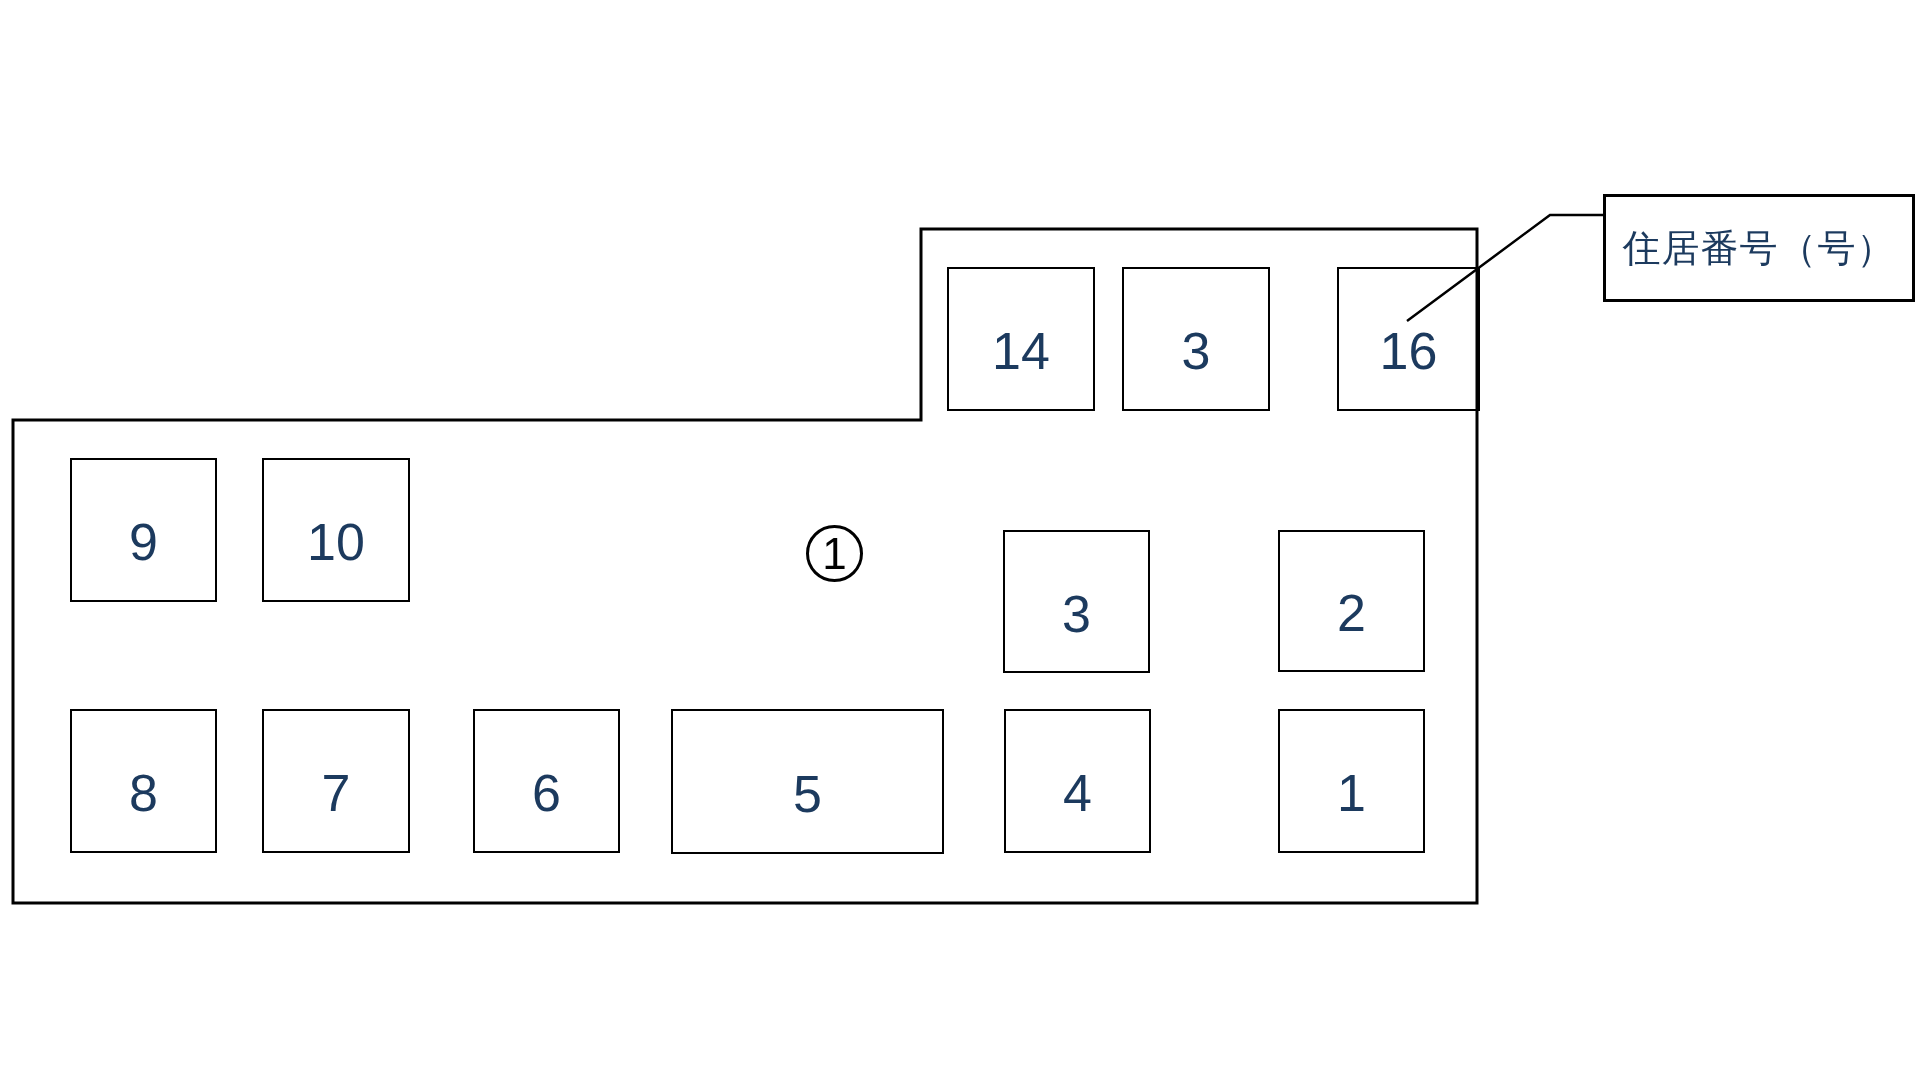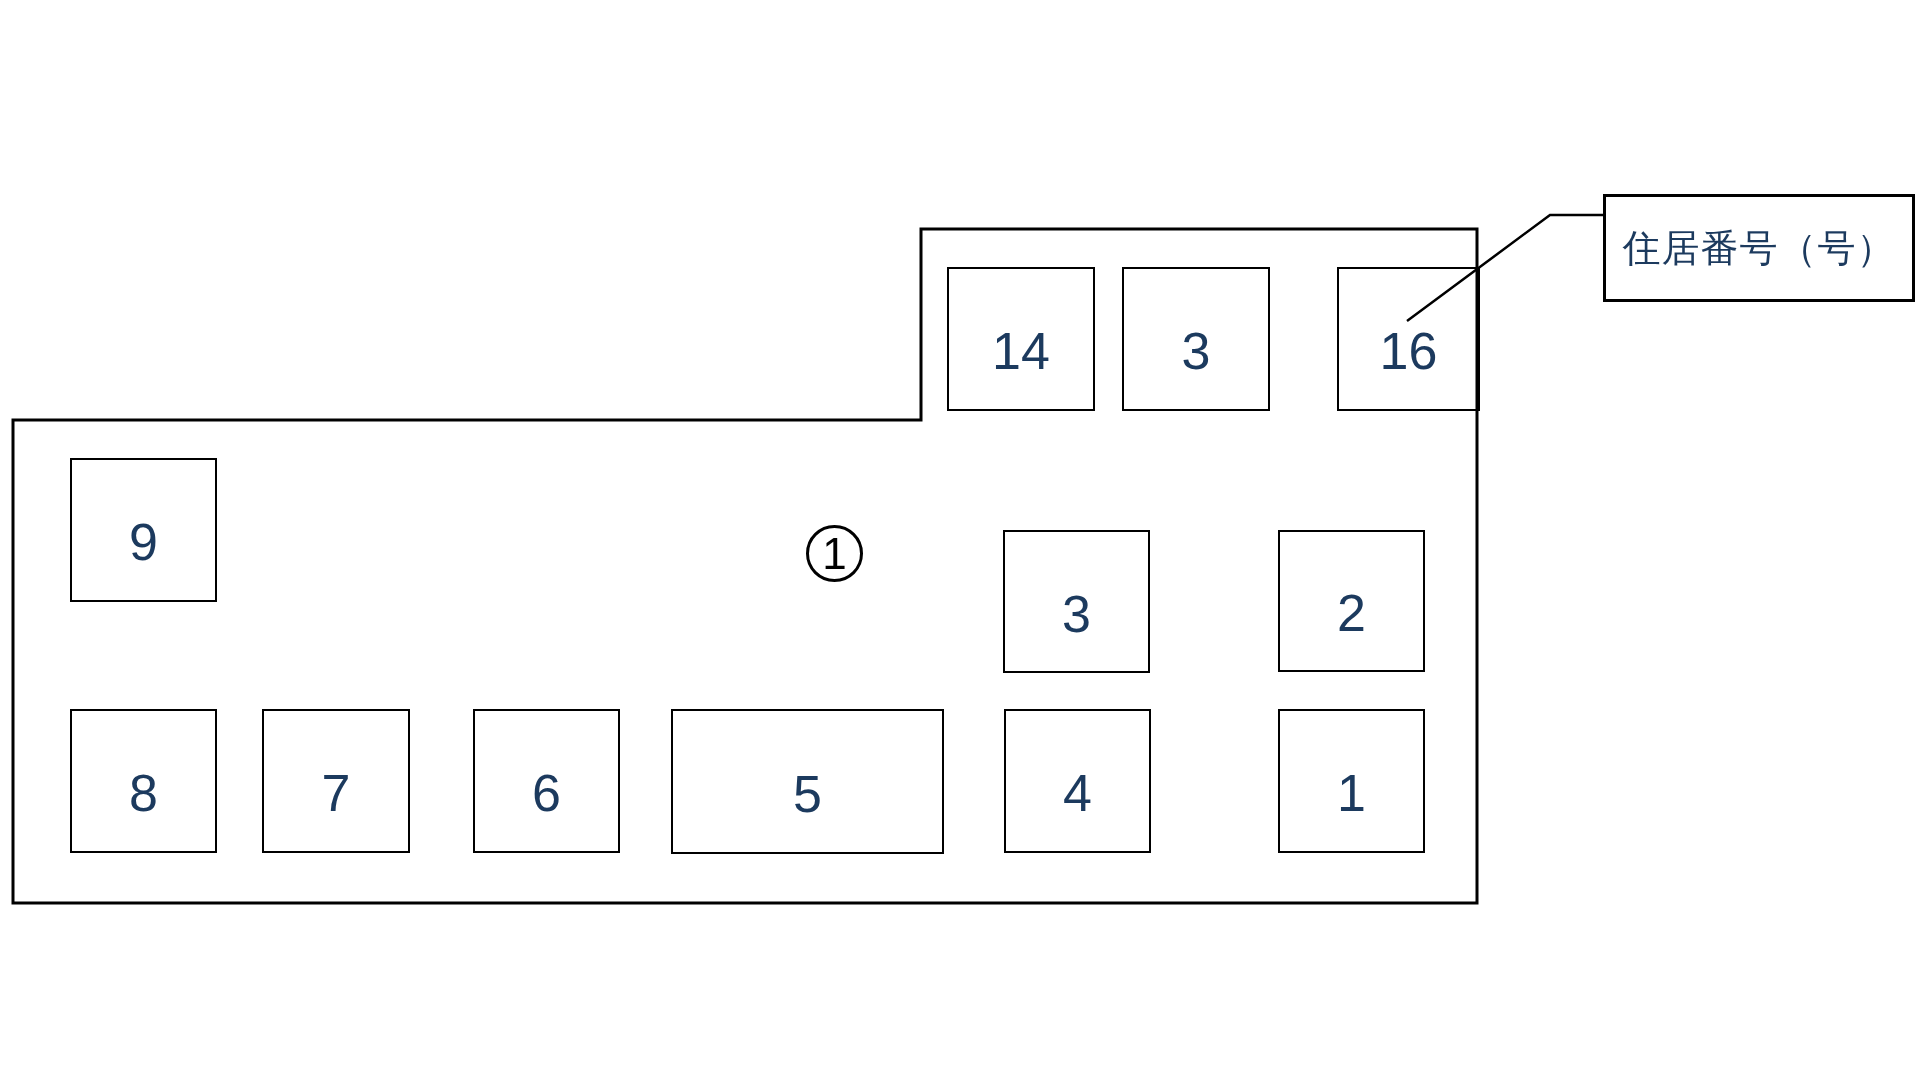--- a/index.html
+++ b/index.html
@@ -71,20 +71,21 @@
 </style>
 </head>
 <body>
 
 <div class="canvas">
 
   <div class="unit u14">14</div>
   <div class="unit u15">3</div>
   <div class="unit u16">16</div>
   <div class="unit u9">9</div>
+  <div class="unit u10">10</div>
   <div class="unit u3">3</div>
   <div class="unit u2">2</div>
   <div class="unit u8">8</div>
   <div class="unit u7">7</div>
   <div class="unit u6">6</div>
   <div class="unit u5">5</div>
   <div class="unit u4">4</div>
   <div class="unit u1">1</div>
 
   <div class="circle-marker">1</div>

